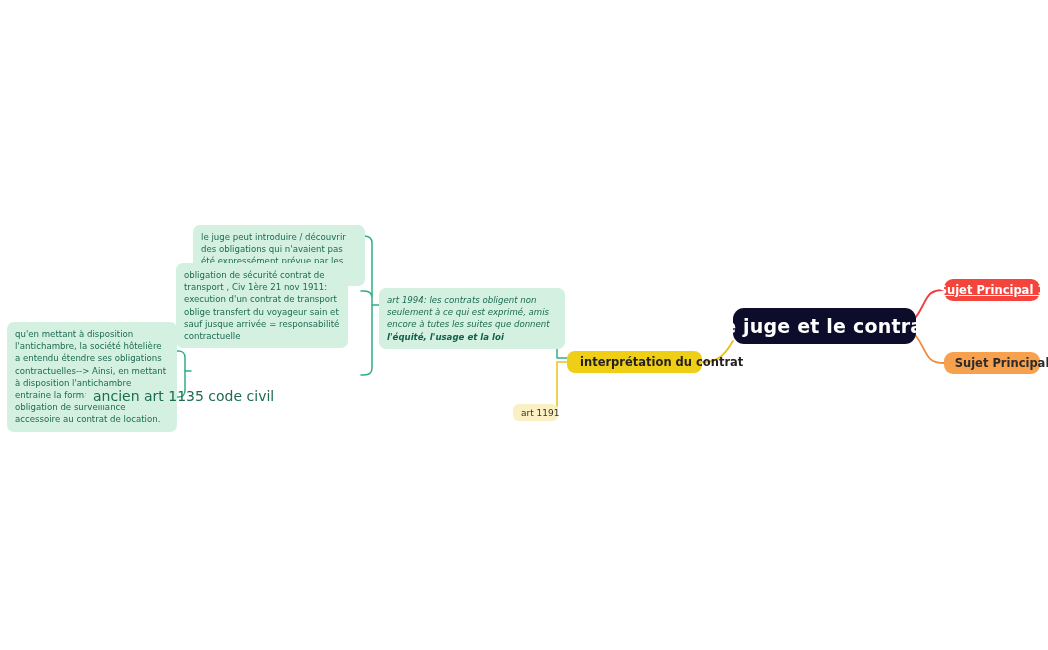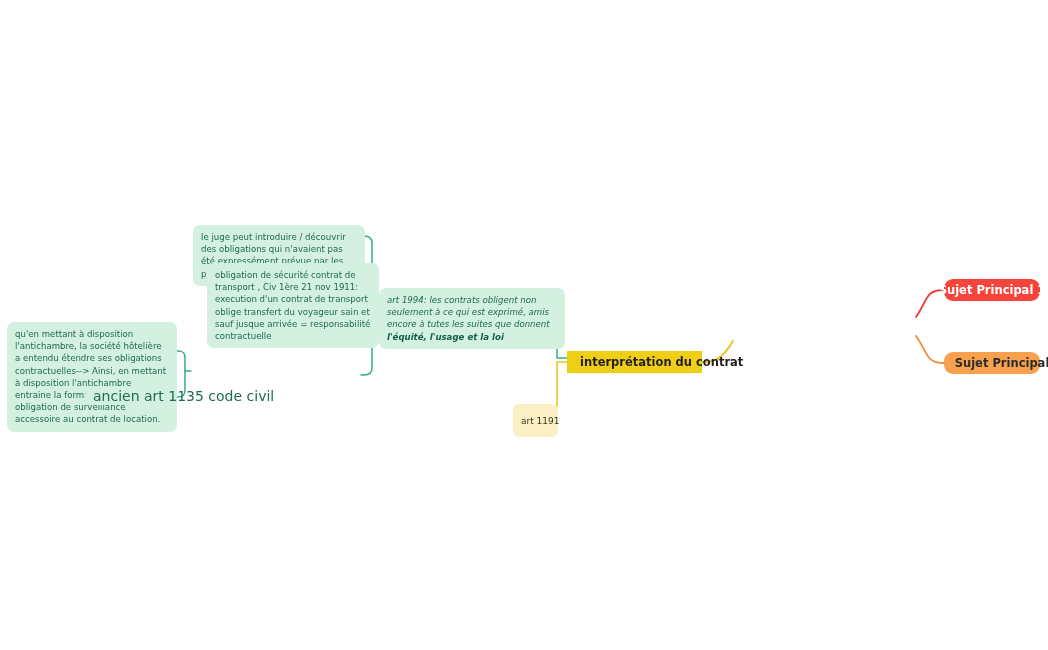--- a/index.html
+++ b/index.html
@@ -38,21 +38,21 @@
     white-space:nowrap;
   }
   .pill.red{background:#f4443c;}
   .pill.orange{background:#f5a council;}
   .pill.orange{background:#f7a14e;color:#2b2b2b;padding-left:44px;}
 
   
   .topic-yellow{
     background:#efce16;
     color:#231f20;
-    border-radius:0;
+    border-radius:8px;
     font-size:11.5px;
     font-weight:700;
     display:flex;align-items:center;
     padding:0 13px;
     white-space:nowrap;
   }
   .topic-pale{
     background:#faf0c4;
     color:#3a3320;
     border-radius:6px;
@@ -101,37 +101,38 @@
              M 372 243 L 372 368
              M 372 368 C 372 374, 368 375, 364 375 L 361 375
              M 372 298 C 372 292, 368 291, 364 291 L 361 291" fill="none" stroke="#2fae86" stroke-width="1.5" stroke-linecap="round" stroke-linejoin="round"></path>
 
     <path d="M 191 371 L 185 371" fill="none" stroke="#2fae86" stroke-width="1.5" stroke-linecap="round"></path>
     <path d="M 185 358 C 185 352, 182 351, 178 351 L 175 351
              M 185 358 L 185 390
              M 185 390 C 185 396, 182 397, 178 397 L 175 397" fill="none" stroke="#2fae86" stroke-width="1.5" stroke-linecap="round" stroke-linejoin="round"></path>
   </svg>
 
+  <div class="node root" style="left:733px;top:308px;width:183px;height:36px;">le juge et le contrat</div>
 
-  <div class="node pill red" style="left:944px;top:279px;width:96px;height:22px;">Sujet Principal 1</div>
+  <div class="node pill red" style="left:944px;top:279px;width:96px;height:22px;text-decoration:underline;">Sujet Principal 1</div>
 
   <div class="node pill orange" style="left:944px;top:352px;width:96px;height:22px;">Sujet Principal 2</div>
 
   <div class="node topic-yellow" style="left:567px;top:351px;width:135px;height:22px;">interprétation du contrat</div>
 
-  <div class="node topic-pale" style="left:513px;top:404px;width:45px;height:33px;">art 1191</div>
+  <div class="node topic-pale" style="left:513px;top:404px;width:45px;height:17px;">art 1191</div>
 
   <div class="node note" style="left:379px;top:288px;width:186px;font-style:italic;">
     <span>art 1994: les contrats obligent non seulement à</span>
     <span>ce qui est exprimé, amis encore à tutes les</span>
     <span>suites que donnent </span><b>l'équité, l'usage et la loi</b>
   </div>
 
   <div class="node note" style="left:193px;top:225px;width:172px;">le juge peut introduire / découvrir  des obligations qui n'avaient pas été expressément prévue par les parties = "forçage du contrat"</div>
 
-  <div class="node note" style="left:207px;top:263px;width:172px;">obligation de sécurité contrat de transport , Civ 1ère 21 nov 1911: execution d'un contrat de transport oblige transfert du voyageur sain et sauf jusque arrivée = responsabilité contractuelle</div>
+  <div class="node note" style="left:176px;top:263px;width:172px;">obligation de sécurité contrat de transport , Civ 1ère 21 nov 1911: execution d'un contrat de transport oblige transfert du voyageur sain et sauf jusque arrivée = responsabilité contractuelle</div>
 
 
   <div class="node note" style="left:7px;top:322px;width:170px;">qu'en mettant à disposition l'antichambre, la société hôtelière a entendu étendre ses obligations contractuelles--&gt; Ainsi, en mettant à disposition l'antichambre entraine la formation d'une obligation de surveillance accessoire au contrat de location.</div>
 
   <div class="node note small" style="left:85px;top:389px;width:90px;height:16px;">ancien art 1135 code civil</div>
 
 </div>
 
 </body></html>

